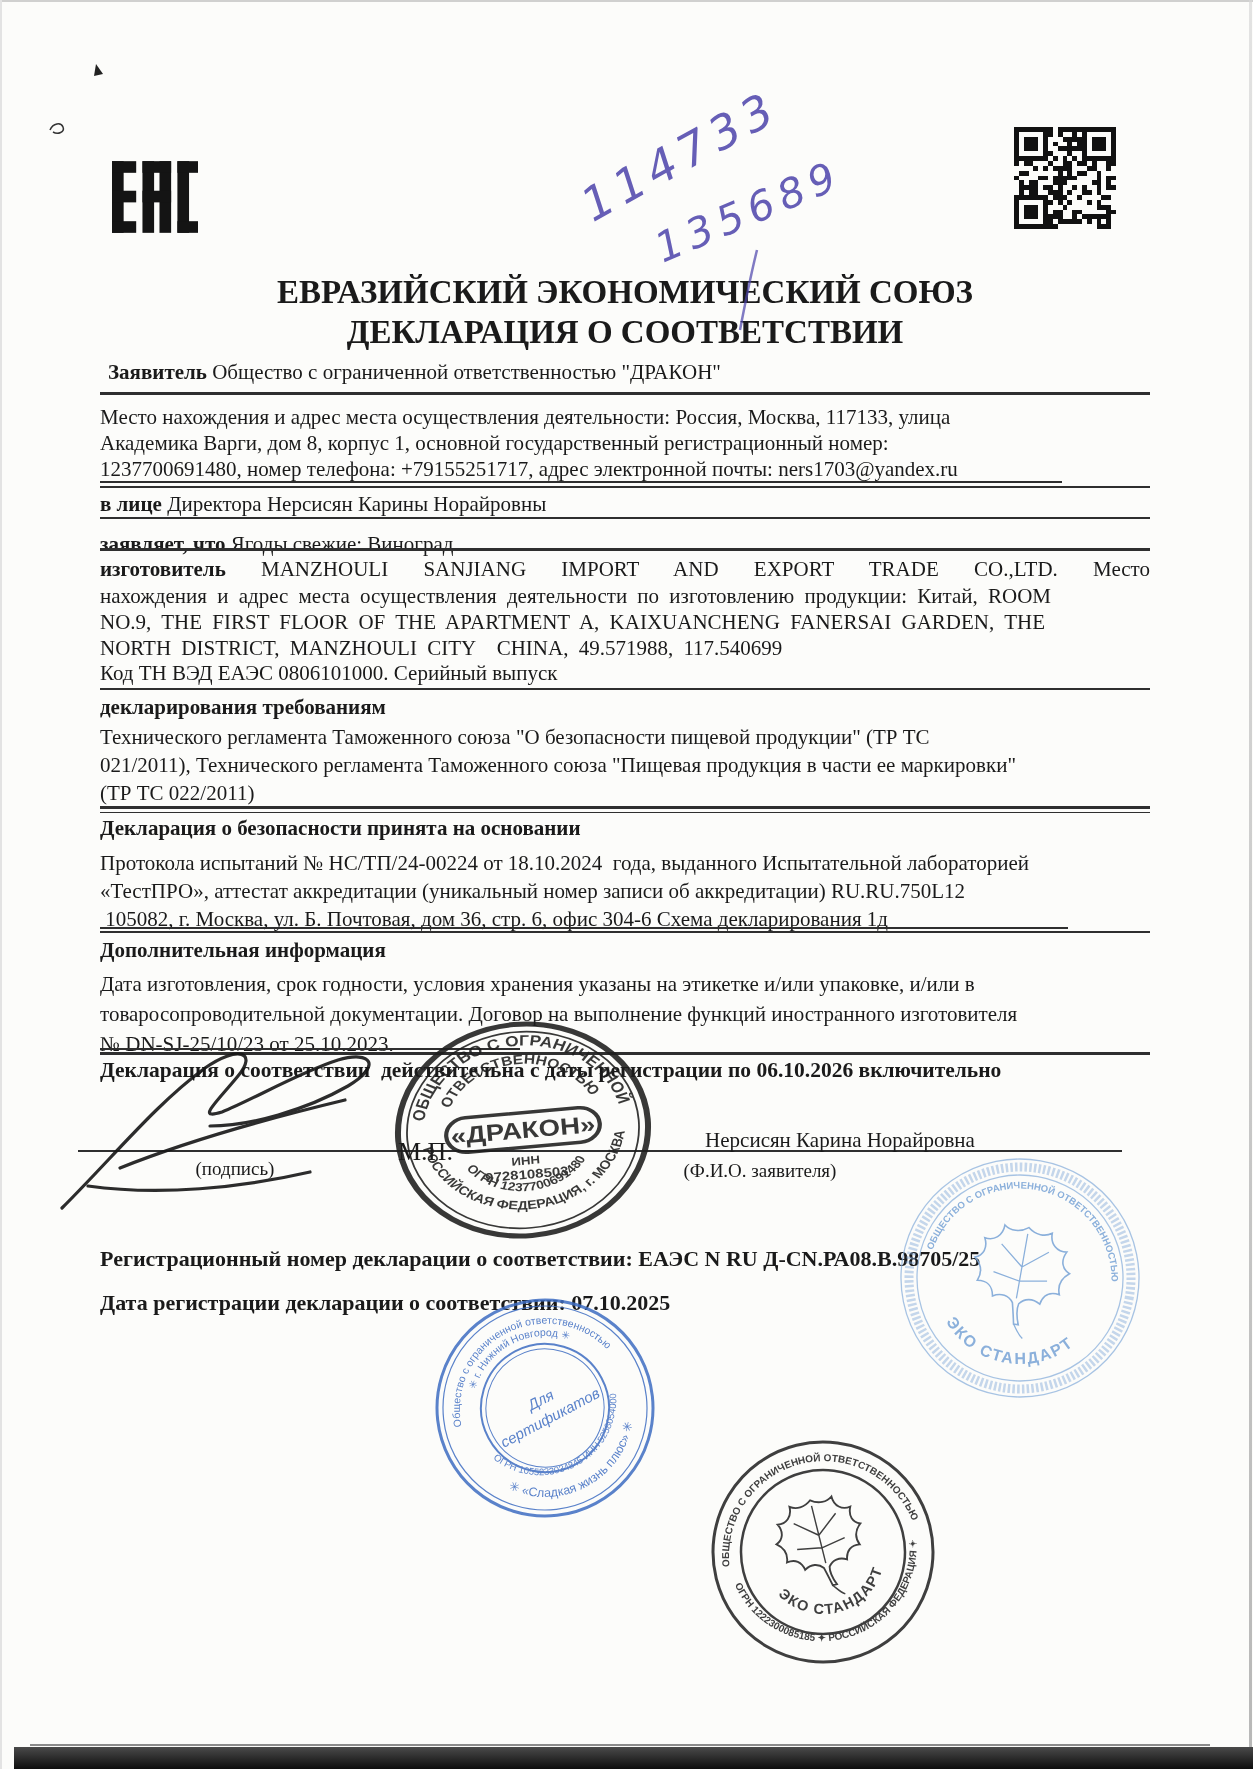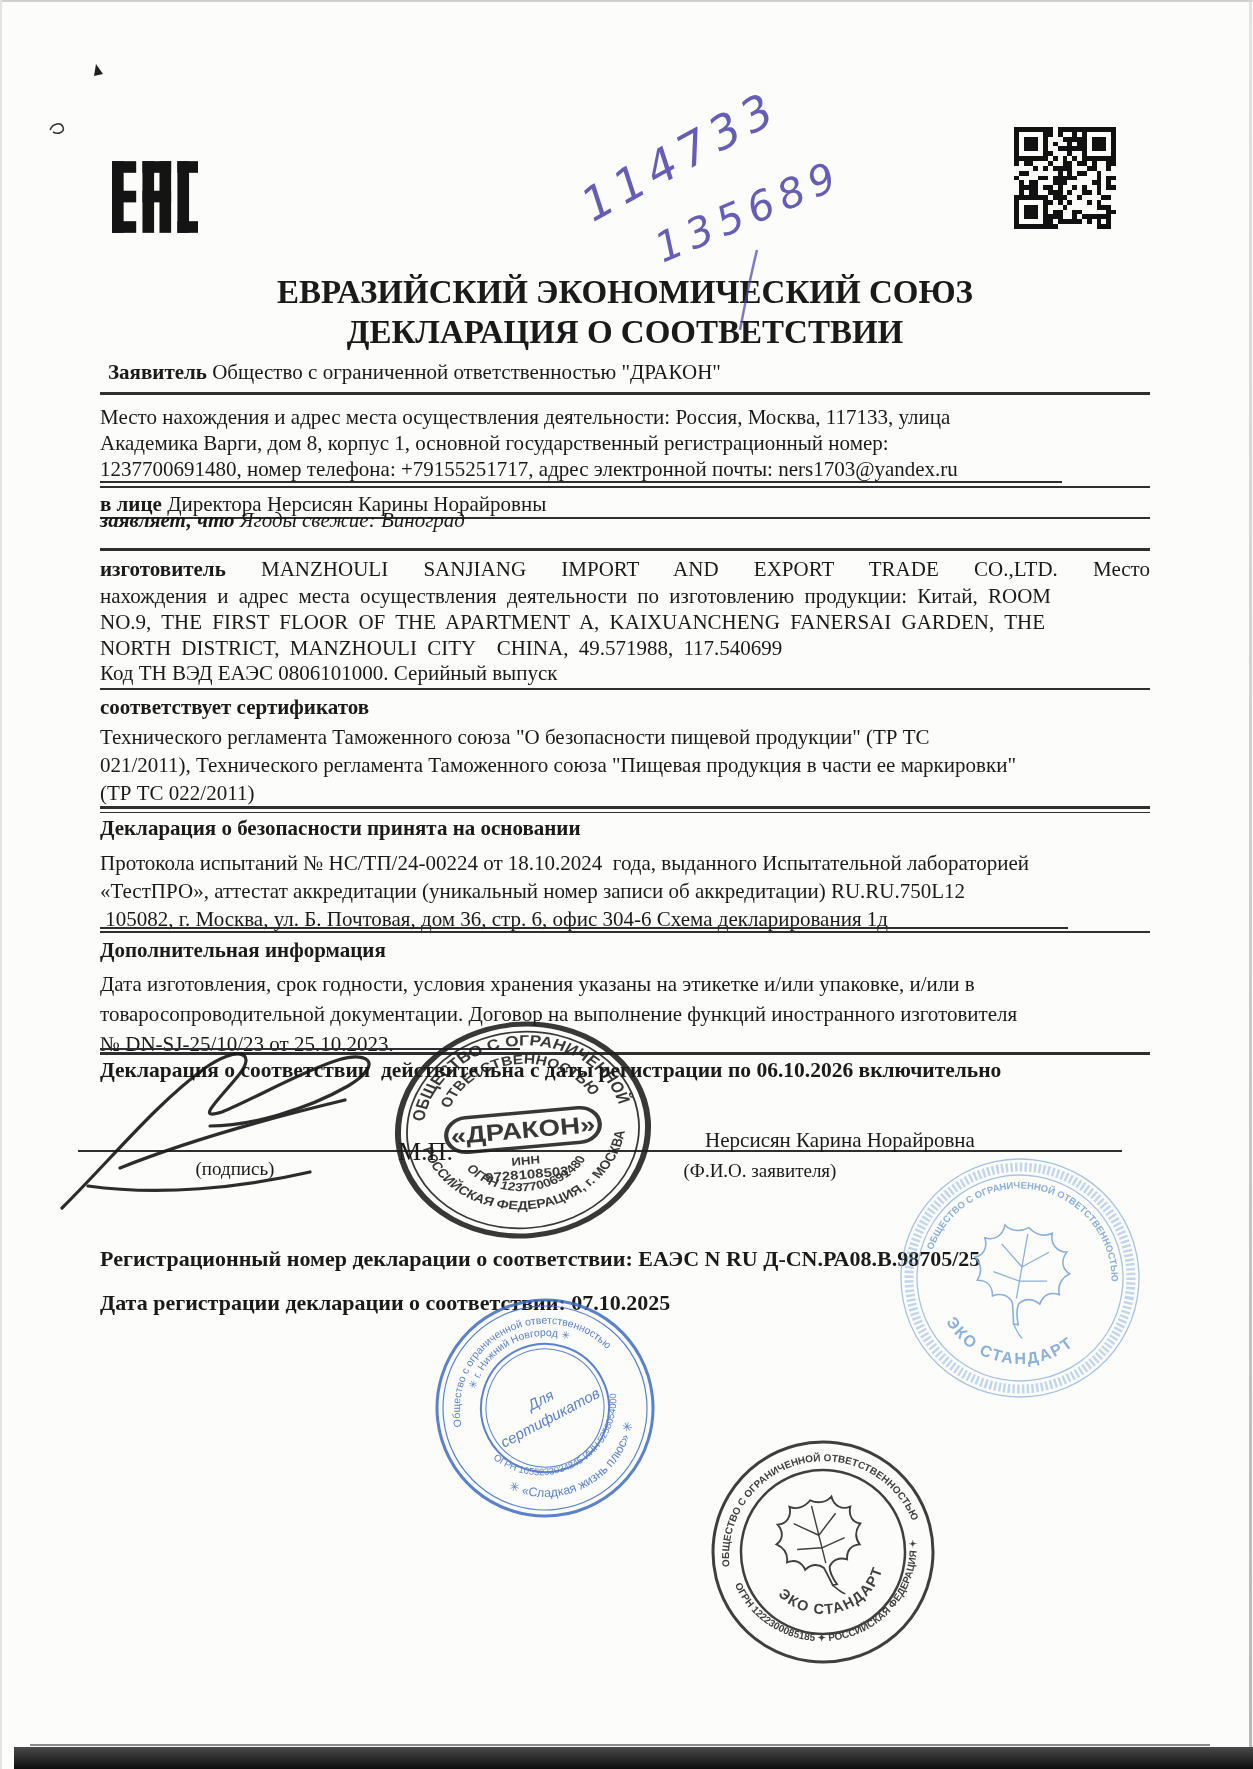--- a/index.html
+++ b/index.html
@@ -307,37 +307,37 @@
 1237700691480, номер телефона: +79155251717, адрес электронной почты: ners1703@yandex.ru</div>
   <div class="rule" style="left:100px;top:481px;width:962px;height:2px;"></div>
   <div class="rule" style="left:100px;top:486px;width:1050px;height:2px;"></div>
 
   <div class="row" style="left:100px;top:492px;">
     <span class="b">в лице</span>
     <span>Директора Нерсисян Карины Норайровны</span>
   </div>
   <div class="rule" style="left:100px;top:517px;width:1050px;height:2px;"></div>
 
-  <div class="row" style="left:100px;top:508px;font-style:italic;">
+  <div class="row" style="left:100px;top:532px;">
     <span class="b">заявляет, что</span>
     <span>Ягоды свежие: Виноград</span>
   </div>
   <div class="rule" style="left:100px;top:548px;width:1050px;height:3px;"></div>
 
   <div class="row just" style="top:557px;">
     <span class="b">изготовитель</span>
     <span>MANZHOULI SANJIANG IMPORT AND EXPORT TRADE CO.,LTD. Место</span>
   </div>
   <div class="para manu-rest" style="left:100px;top:583px;line-height:26px;">нахождения и адрес места осуществления деятельности по изготовлению продукции: Китай, ROOM
 NO.9, THE FIRST FLOOR OF THE APARTMENT A, KAIXUANCHENG FANERSAI GARDEN, THE
 NORTH DISTRICT, MANZHOULI CITY&nbsp; CHINA, 49.571988, 117.540699</div>
   <div class="row" style="left:100px;top:661px;">Код ТН ВЭД ЕАЭС 0806101000. Серийный выпуск</div>
   <div class="rule" style="left:100px;top:688px;width:1050px;height:2px;"></div>
 
-  <div class="row b" style="left:100px;top:695px;">соответствует сертификатов</div>
+  <div class="row b" style="left:100px;top:695px;">декларирования требованиям</div>
   <div class="para" style="left:100px;top:723px;line-height:28px;">Технического регламента Таможенного союза "О безопасности пищевой продукции" (ТР ТС
 021/2011), Технического регламента Таможенного союза "Пищевая продукция в части ее маркировки"
 (ТР ТС 022/2011)</div>
   <div class="rule" style="left:100px;top:806px;width:1050px;height:3px;"></div>
   <div class="rule" style="left:100px;top:812px;width:1050px;height:1px;"></div>
 
   <div class="row b" style="left:100px;top:816px;">Декларация о безопасности принята на основании</div>
   <div class="para" style="left:100px;top:849px;line-height:28px;">Протокола испытаний № НС/ТП/24-00224 от 18.10.2024&nbsp; года, выданного Испытательной лабораторией
 «ТестПРО», аттестат аккредитации (уникальный номер записи об аккредитации) RU.RU.750L12
 &nbsp;105082, г. Москва, ул. Б. Почтовая, дом 36, стр. 6, офис 304-6 Схема декларирования 1д</div>

